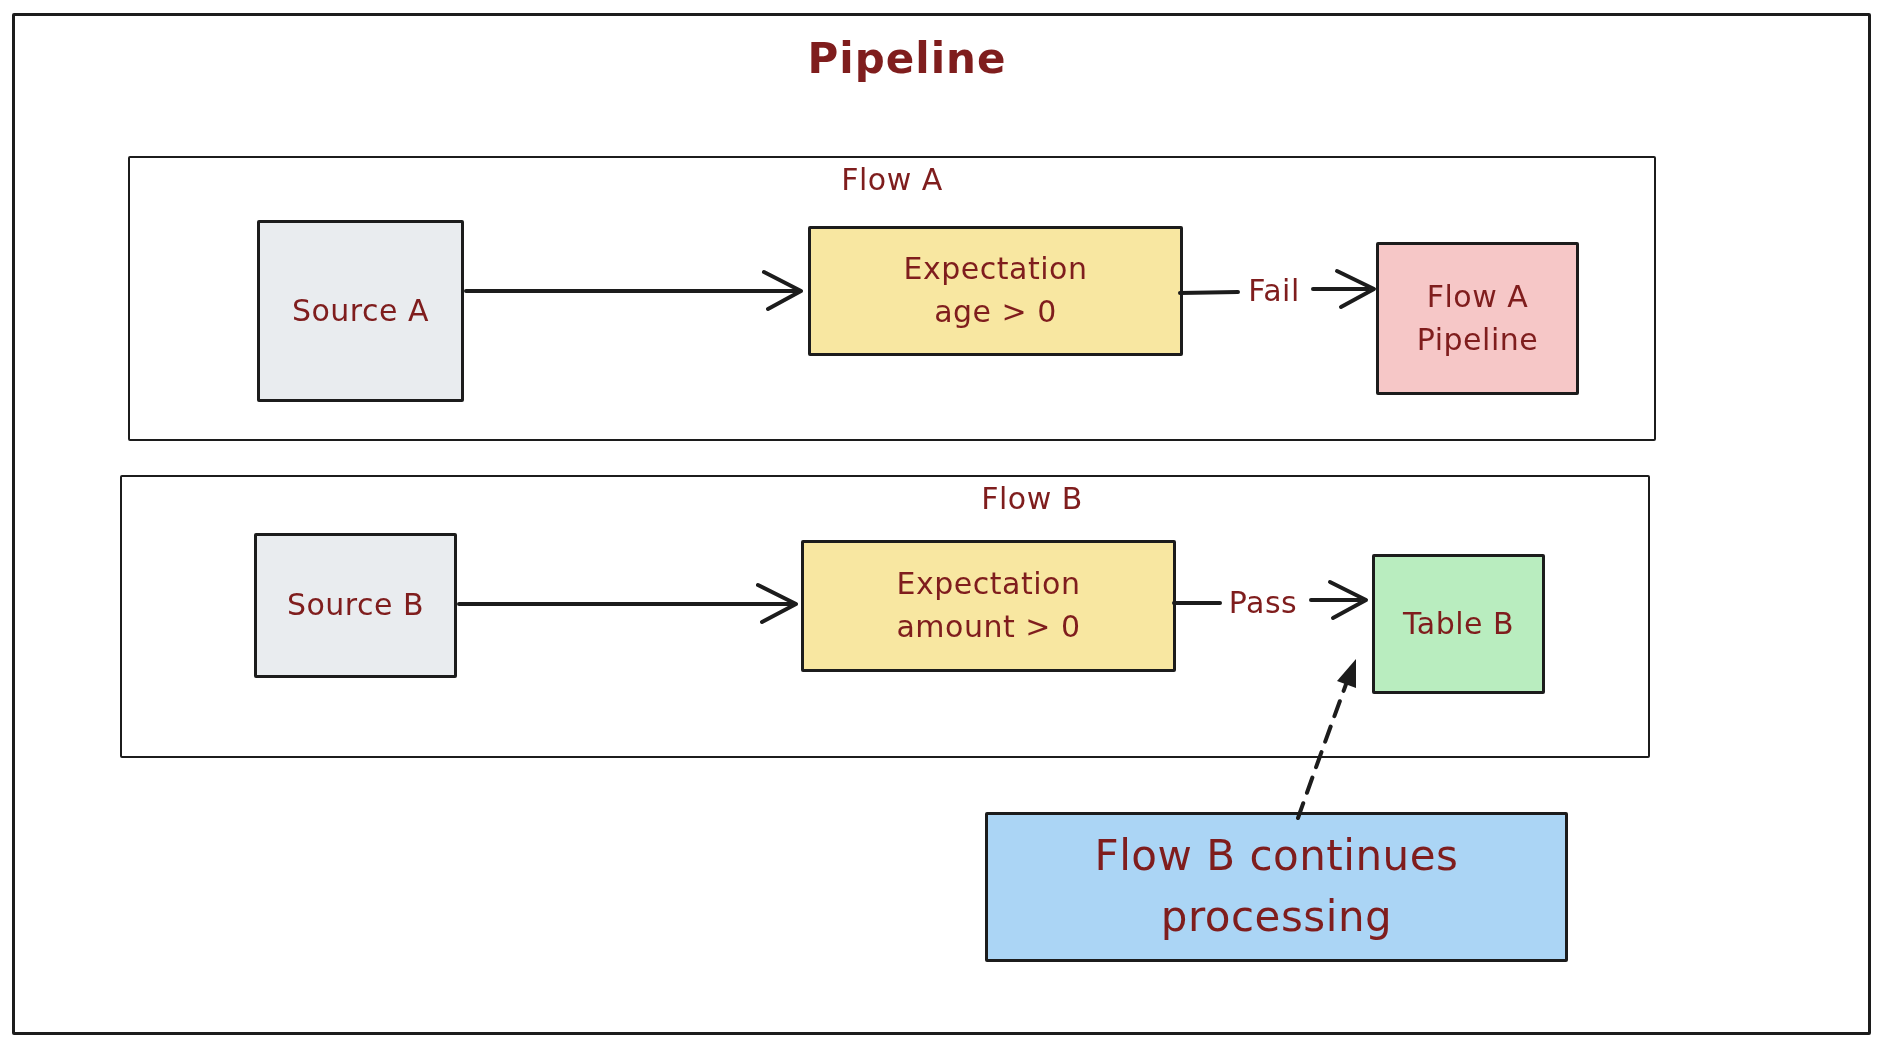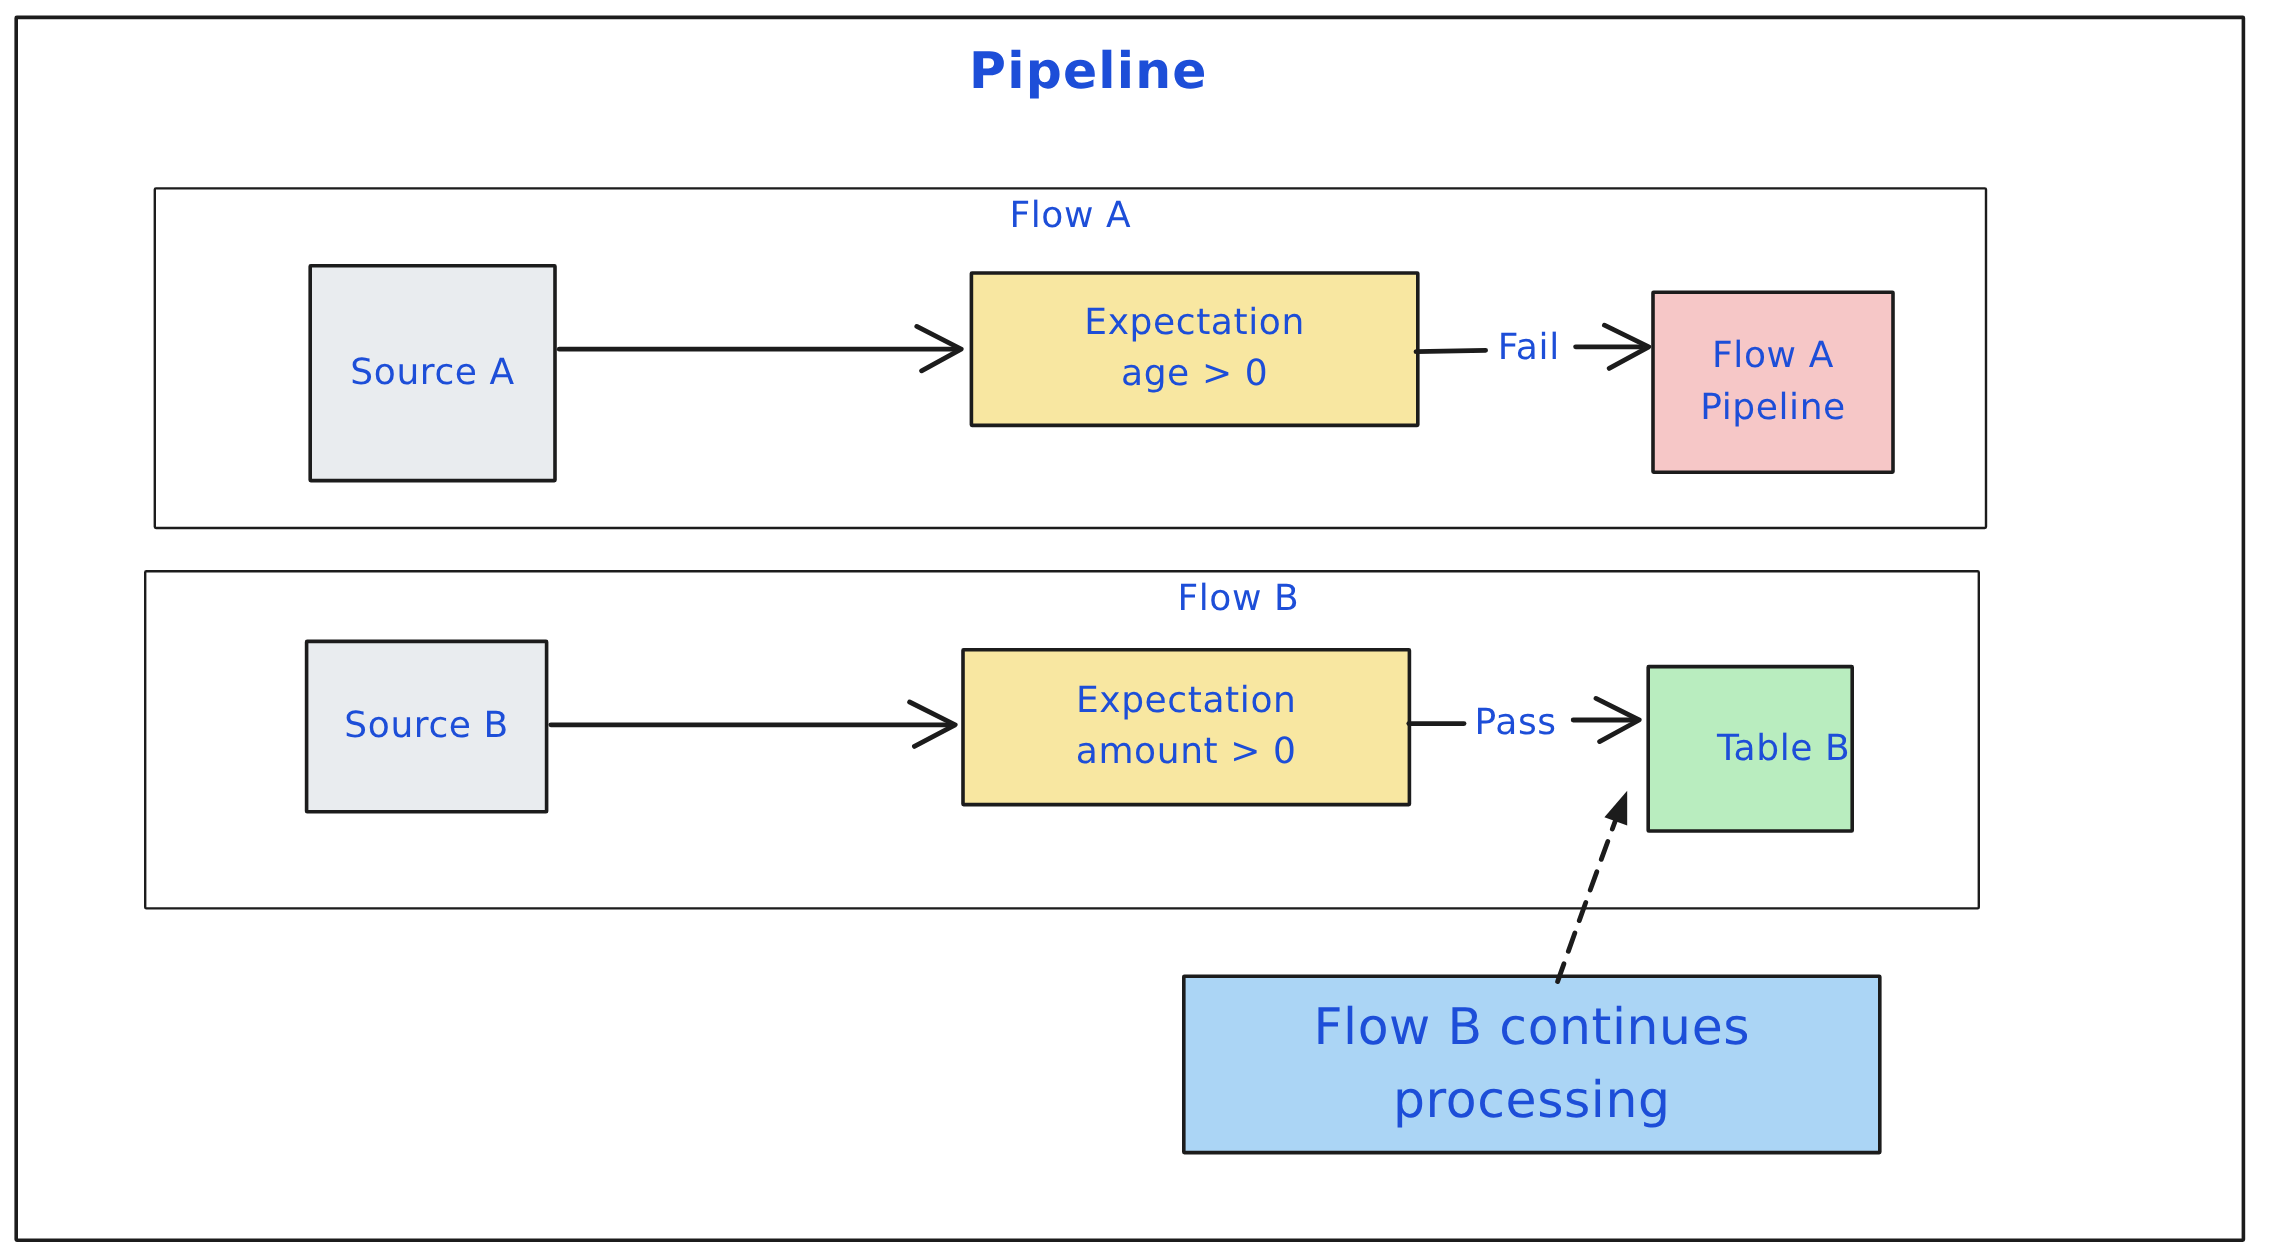--- a/index.html
+++ b/index.html
@@ -1,18 +1,18 @@
 <!DOCTYPE html>
 <html><head>
 <meta charset="utf-8">
 <style>
   html,body{margin:0;padding:0;background:#ffffff;}
   .canvas{
     position:relative;width:1896px;height:1048px;background:#ffffff;overflow:hidden;
-    font-family:"DejaVu Sans","Liberation Sans",sans-serif;color:#1d4ed8;
+    font-family:"DejaVu Sans","Liberation Sans",sans-serif;color:#7f1d1d;
   }
   .frame{position:absolute;border:3px solid #1c1c1c;border-radius:2px;background:transparent;box-sizing:border-box;}
   .box{
     position:absolute;border:3px solid #1c1c1c;border-radius:2px;box-sizing:border-box;
     display:flex;flex-direction:column;align-items:center;justify-content:center;
     text-align:center;font-size:30px;line-height:1.42;letter-spacing:.5px;
   }
   .frame-label{
     position:absolute;text-align:center;font-size:30px;letter-spacing:.5px;white-space:nowrap;
   }
@@ -30,21 +30,21 @@
   #outer-frame{left:12px;top:13px;width:1859px;height:1022px;}
   #flow-a-frame{left:128px;top:156px;width:1528px;height:285px;border-width:2.5px;}
   #flow-a-label{left:128px;top:162px;width:1528px;}
   #flow-b-frame{left:120px;top:475px;width:1530px;height:283px;border-width:2.5px;}
   #flow-b-label{left:120px;top:481px;width:1824px;}
   #source-a-box{left:257px;top:220px;width:207px;height:182px;}
   #expectation-a-box{left:808px;top:226px;width:375px;height:130px;}
   #flow-a-stopped-box{left:1376px;top:242px;width:203px;height:153px;}
   #source-b-box{left:254px;top:533px;width:203px;height:145px;}
   #expectation-b-box{left:801px;top:540px;width:375px;height:132px;}
-  #table-b-box{left:1372px;top:554px;width:173px;height:140px;align-items:flex-end;}
+  #table-b-box{left:1372px;top:554px;width:173px;height:140px;}
   #note-box{left:985px;top:812px;width:583px;height:150px;}
   #fail-label{left:1274px;top:290px;}
   #pass-label{left:1263px;top:602px;}
 </style>
 </head>
 <body>
 
 <div class="canvas">
 
   <div class="frame" id="outer-frame"></div>

